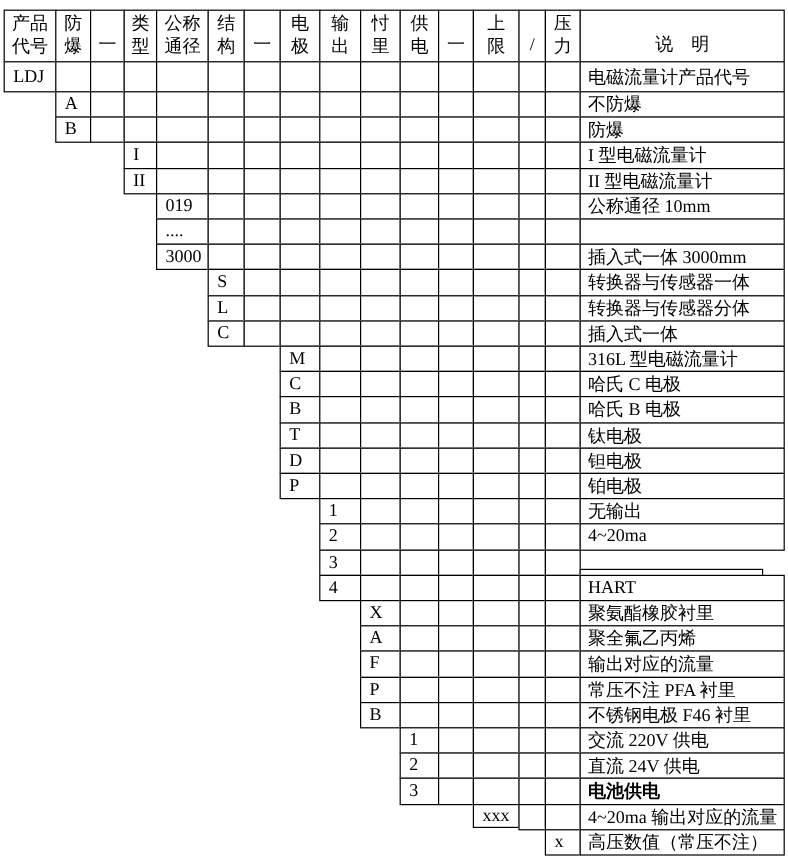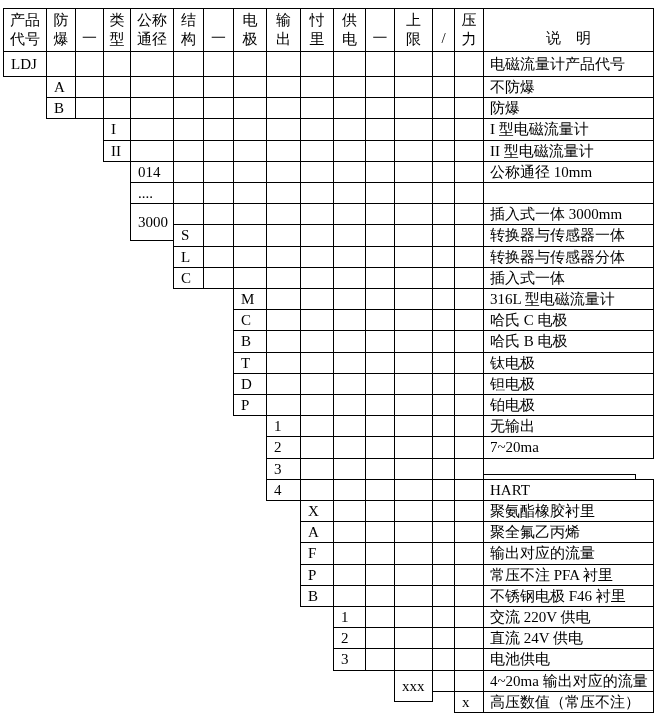--- a/index.html
+++ b/index.html
@@ -149,21 +149,21 @@
     <div class="cell empty-cell" style="left: 200px; top: 132px; width: 31px; height: 22px;"></div>
     <div class="cell empty-cell" style="left: 230px; top: 132px; width: 34px; height: 22px;"></div>
     <div class="cell empty-cell" style="left: 263px; top: 132px; width: 35px; height: 22px;"></div>
     <div class="cell empty-cell" style="left: 297px; top: 132px; width: 34px; height: 22px;"></div>
     <div class="cell empty-cell" style="left: 330px; top: 132px; width: 33px; height: 22px;"></div>
     <div class="cell empty-cell" style="left: 362px; top: 132px; width: 30px; height: 22px;"></div>
     <div class="cell empty-cell" style="left: 391px; top: 132px; width: 39px; height: 22px;"></div>
     <div class="cell empty-cell" style="left: 429px; top: 132px; width: 23px; height: 22px;"></div>
     <div class="cell empty-cell" style="left: 451px; top: 132px; width: 30px; height: 22px;"></div>
     <div class="cell desc-cell" style="left: 480px; top: 132px; width: 171px; height: 22px;">II 型电磁流量计</div>
-    <div class="cell code-cell" style="left: 127px; top: 153px; width: 44px; height: 22px;">014</div>
+    <div class="cell code-cell" style="left: 127px; top: 153px; width: 44px; height: 22px;">019</div>
     <div class="cell empty-cell" style="left: 170px; top: 153px; width: 31px; height: 22px;"></div>
     <div class="cell empty-cell" style="left: 200px; top: 153px; width: 31px; height: 22px;"></div>
     <div class="cell empty-cell" style="left: 230px; top: 153px; width: 34px; height: 22px;"></div>
     <div class="cell empty-cell" style="left: 263px; top: 153px; width: 35px; height: 22px;"></div>
     <div class="cell empty-cell" style="left: 297px; top: 153px; width: 34px; height: 22px;"></div>
     <div class="cell empty-cell" style="left: 330px; top: 153px; width: 33px; height: 22px;"></div>
     <div class="cell empty-cell" style="left: 362px; top: 153px; width: 30px; height: 22px;"></div>
     <div class="cell empty-cell" style="left: 391px; top: 153px; width: 39px; height: 22px;"></div>
     <div class="cell empty-cell" style="left: 429px; top: 153px; width: 23px; height: 22px;"></div>
     <div class="cell empty-cell" style="left: 451px; top: 153px; width: 30px; height: 22px;"></div>
@@ -173,21 +173,21 @@
     <div class="cell empty-cell" style="left: 200px; top: 174px; width: 31px; height: 22px;"></div>
     <div class="cell empty-cell" style="left: 230px; top: 174px; width: 34px; height: 22px;"></div>
     <div class="cell empty-cell" style="left: 263px; top: 174px; width: 35px; height: 22px;"></div>
     <div class="cell empty-cell" style="left: 297px; top: 174px; width: 34px; height: 22px;"></div>
     <div class="cell empty-cell" style="left: 330px; top: 174px; width: 33px; height: 22px;"></div>
     <div class="cell empty-cell" style="left: 362px; top: 174px; width: 30px; height: 22px;"></div>
     <div class="cell empty-cell" style="left: 391px; top: 174px; width: 39px; height: 22px;"></div>
     <div class="cell empty-cell" style="left: 429px; top: 174px; width: 23px; height: 22px;"></div>
     <div class="cell empty-cell" style="left: 451px; top: 174px; width: 30px; height: 22px;"></div>
     <div class="cell desc-cell" style="left: 480px; top: 174px; width: 171px; height: 22px;"></div>
-    <div class="cell code-cell" style="left: 127px; top: 195px; width: 44px; height: 38px;">3000</div>
+    <div class="cell code-cell" style="left: 127px; top: 195px; width: 44px; height: 22px;">3000</div>
     <div class="cell empty-cell" style="left: 170px; top: 195px; width: 31px; height: 22px;"></div>
     <div class="cell empty-cell" style="left: 200px; top: 195px; width: 31px; height: 22px;"></div>
     <div class="cell empty-cell" style="left: 230px; top: 195px; width: 34px; height: 22px;"></div>
     <div class="cell empty-cell" style="left: 263px; top: 195px; width: 35px; height: 22px;"></div>
     <div class="cell empty-cell" style="left: 297px; top: 195px; width: 34px; height: 22px;"></div>
     <div class="cell empty-cell" style="left: 330px; top: 195px; width: 33px; height: 22px;"></div>
     <div class="cell empty-cell" style="left: 362px; top: 195px; width: 30px; height: 22px;"></div>
     <div class="cell empty-cell" style="left: 391px; top: 195px; width: 39px; height: 22px;"></div>
     <div class="cell empty-cell" style="left: 429px; top: 195px; width: 23px; height: 22px;"></div>
     <div class="cell empty-cell" style="left: 451px; top: 195px; width: 30px; height: 22px;"></div>
@@ -287,21 +287,21 @@
     <div class="cell empty-cell" style="left: 429px; top: 407px; width: 23px; height: 22px;"></div>
     <div class="cell empty-cell" style="left: 451px; top: 407px; width: 30px; height: 22px;"></div>
     <div class="cell desc-cell" style="left: 480px; top: 407px; width: 171px; height: 22px;">无输出</div>
     <div class="cell code-cell" style="left: 263px; top: 428px; width: 35px; height: 23px;">2</div>
     <div class="cell empty-cell" style="left: 297px; top: 428px; width: 34px; height: 23px;"></div>
     <div class="cell empty-cell" style="left: 330px; top: 428px; width: 33px; height: 23px;"></div>
     <div class="cell empty-cell" style="left: 362px; top: 428px; width: 30px; height: 23px;"></div>
     <div class="cell empty-cell" style="left: 391px; top: 428px; width: 39px; height: 23px;"></div>
     <div class="cell empty-cell" style="left: 429px; top: 428px; width: 23px; height: 23px;"></div>
     <div class="cell empty-cell" style="left: 451px; top: 428px; width: 30px; height: 23px;"></div>
-    <div class="cell desc-cell" style="left: 480px; top: 428px; width: 171px; height: 23px;">7~20ma</div>
+    <div class="cell desc-cell" style="left: 480px; top: 428px; width: 171px; height: 23px;">4~20ma</div>
     <div class="cell code-cell" style="left: 263px; top: 450px; width: 35px; height: 22px;">3</div>
     <div class="cell empty-cell" style="left: 297px; top: 450px; width: 34px; height: 22px;"></div>
     <div class="cell empty-cell" style="left: 330px; top: 450px; width: 33px; height: 22px;"></div>
     <div class="cell empty-cell" style="left: 362px; top: 450px; width: 30px; height: 22px;"></div>
     <div class="cell empty-cell" style="left: 391px; top: 450px; width: 39px; height: 22px;"></div>
     <div class="cell empty-cell" style="left: 429px; top: 450px; width: 23px; height: 22px;"></div>
     <div class="cell empty-cell" style="left: 451px; top: 450px; width: 30px; height: 22px;"></div>
     <div class="cell desc-cell" style="left: 480px; top: 466px; width: 153px; height: 22px;">RS485</div>
     <div class="cell code-cell" style="left: 263px; top: 471px; width: 35px; height: 22px;">4</div>
     <div class="cell empty-cell" style="left: 297px; top: 471px; width: 34px; height: 22px;"></div>
@@ -356,20 +356,20 @@
     <div class="cell empty-cell" style="left: 362px; top: 619px; width: 30px; height: 22px;"></div>
     <div class="cell empty-cell" style="left: 391px; top: 619px; width: 39px; height: 22px;"></div>
     <div class="cell empty-cell" style="left: 429px; top: 619px; width: 23px; height: 22px;"></div>
     <div class="cell empty-cell" style="left: 451px; top: 619px; width: 30px; height: 22px;"></div>
     <div class="cell desc-cell" style="left: 480px; top: 619px; width: 171px; height: 22px;">直流 24V 供电</div>
     <div class="cell code-cell" style="left: 330px; top: 640px; width: 33px; height: 23px;">3</div>
     <div class="cell empty-cell" style="left: 362px; top: 640px; width: 30px; height: 23px;"></div>
     <div class="cell empty-cell" style="left: 391px; top: 640px; width: 39px; height: 23px;"></div>
     <div class="cell empty-cell" style="left: 429px; top: 640px; width: 23px; height: 23px;"></div>
     <div class="cell empty-cell" style="left: 451px; top: 640px; width: 30px; height: 23px;"></div>
-    <div class="cell desc-cell" style="left: 480px; top: 640px; width: 171px; height: 23px;">电池供电</div>
-    <div class="cell code-cell" style="left: 391px; top: 662px; width: 39px; height: 32px;">xxx</div>
+    <div class="cell desc-cell" style="left: 480px; top: 640px; width: 171px; height: 23px; font-weight: bold;">电池供电</div>
+    <div class="cell code-cell" style="left: 391px; top: 662px; width: 39px; height: 20px;">xxx</div>
     <div class="cell empty-cell" style="left: 429px; top: 662px; width: 23px; height: 22px;"></div>
     <div class="cell empty-cell" style="left: 451px; top: 662px; width: 30px; height: 22px;"></div>
     <div class="cell desc-cell" style="left: 480px; top: 662px; width: 171px; height: 22px;">4~20ma 输出对应的流量</div>
     <div class="cell code-cell" style="left: 451px; top: 683px; width: 30px; height: 22px;">x</div>
     <div class="cell desc-cell" style="left: 480px; top: 683px; width: 171px; height: 22px;">高压数值（常压不注）</div>
   </div>
 
 </body></html>

